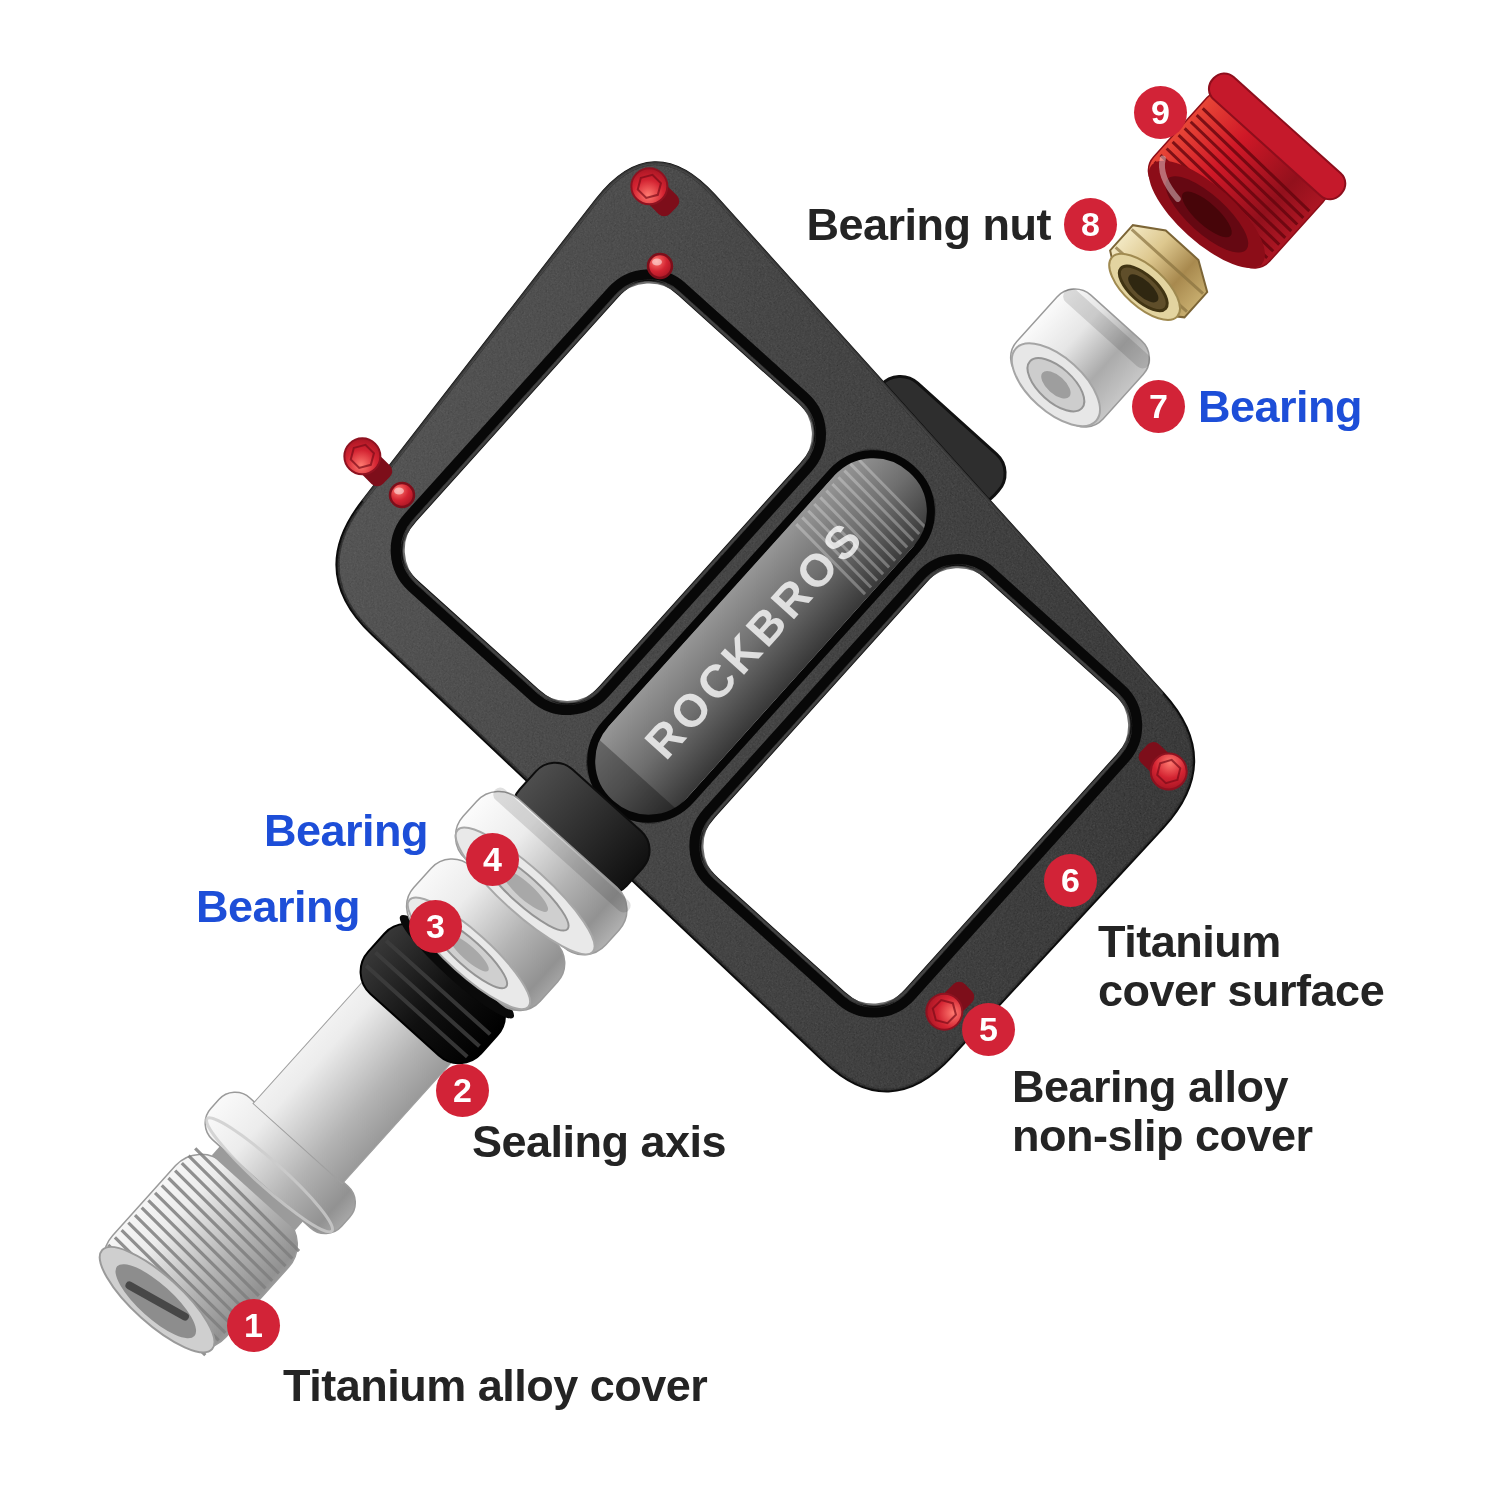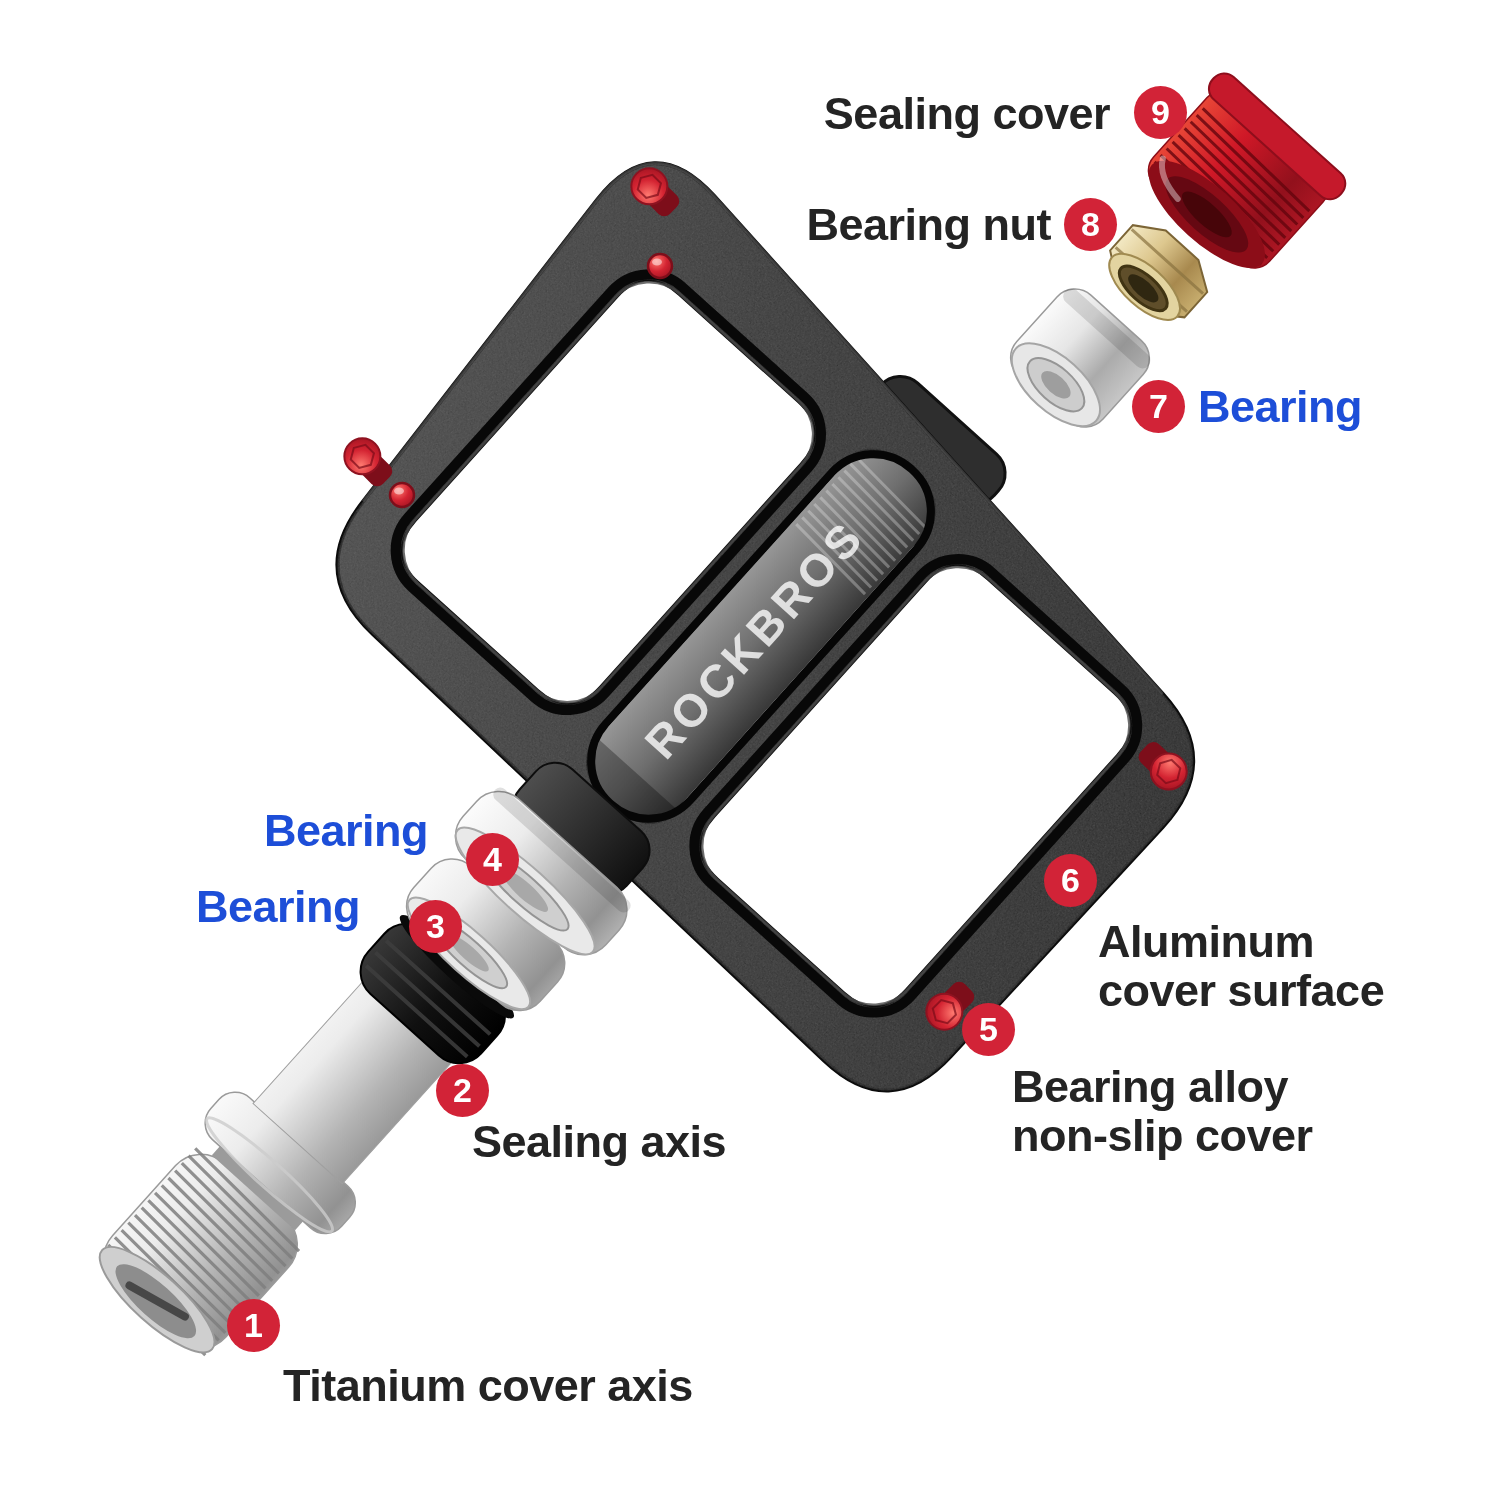--- a/index.html
+++ b/index.html
@@ -192,29 +192,28 @@
       <rect x="1175" y="94" width="120" height="156" rx="20" fill="url(#redG)" stroke="#8c0d18" stroke-width="1.5"></rect>
       <path d="M1192 98l-5 148M1201 98l-5 148M1210 98l-5 148M1219 98l-5 148M1228 98l-5 148M1237 98l-5 148M1246 98l-5 148M1255 98l-5 148M1264 98l-5 148" stroke="rgba(100,5,14,0.8)" stroke-width="3"></path>
       <rect x="1278" y="86" width="30" height="172" rx="14" fill="#c5192b" stroke="#8e0e1c" stroke-width="2"></rect>
       <ellipse cx="1188" cy="172" rx="28" ry="74" fill="#8c0d18"></ellipse>
       <ellipse cx="1188" cy="172" rx="19" ry="53" fill="#650812"></ellipse>
       <ellipse cx="1188" cy="172" rx="11" ry="32" fill="#470509"></ellipse>
       <path d="M1200 102q-16 8-20 38" stroke="rgba(255,255,255,0.4)" stroke-width="6" fill="none" stroke-linecap="round"></path>
     </g>
   </svg>
 
-  <div class="label right" style="right:390px;top:89px">Sealing cover</div>
   <div class="label right" style="right:449px;top:200px">Bearing nut</div>
   <div class="label red" style="left:1198px;top:382px">Bearing</div>
   <div class="label red right" style="right:1072px;top:806px">Bearing</div>
   <div class="label red right" style="right:1140px;top:882px">Bearing</div>
   <div class="label" style="left:472px;top:1117px">Sealing axis</div>
-  <div class="label" style="left:283px;top:1361px">Titanium cover axis</div>
+  <div class="label" style="left:283px;top:1361px">Titanium alloy cover</div>
   <div class="label" style="left:1098px;top:917px">
-    <div>Aluminum</div>
+    <div>Titanium</div>
     <div>cover surface</div>
   </div>
   <div class="label" style="left:1012px;top:1062px">
     <div>Bearing alloy</div>
     <div>non-slip cover</div>
   </div>
 
   <div class="badge" style="left:227px;top:1299px">1</div>
   <div class="badge" style="left:436px;top:1064px">2</div>
   <div class="badge" style="left:409px;top:900px">3</div>

